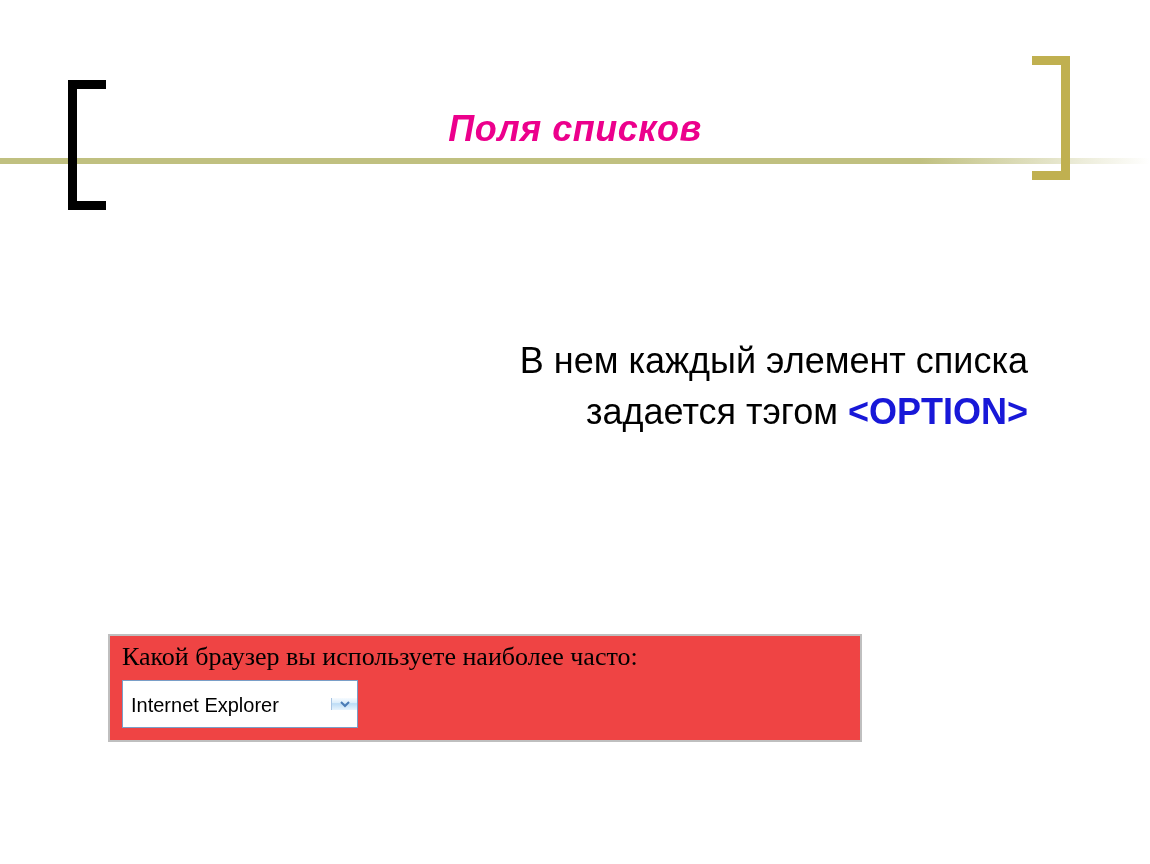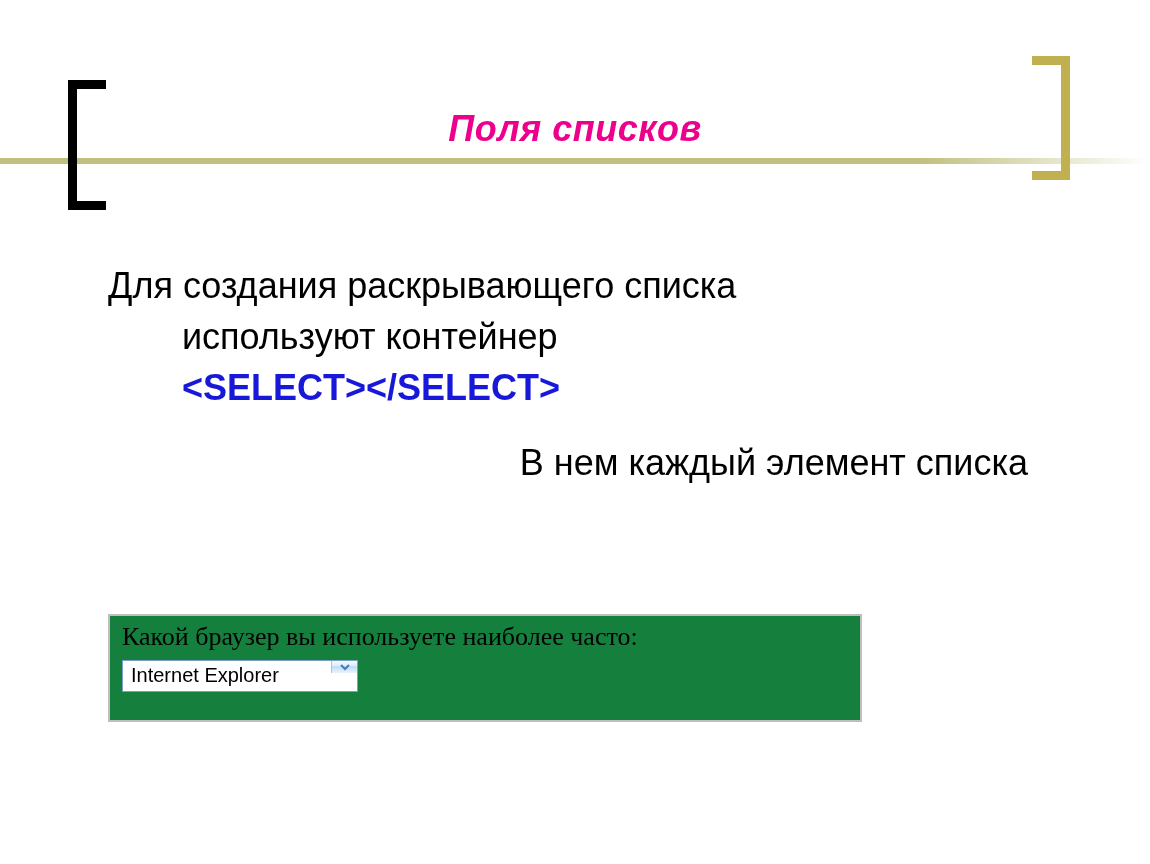--- a/index.html
+++ b/index.html
@@ -77,39 +77,39 @@
     z-index: 2;
   }
   .indent { padding-left: 74px; display: block; }
   .code-blue { color: #1818d8; font-weight: bold; }
 
   .para2 { margin-top: 24px; text-align: right; }
 
   
   .example-box {
     position: absolute;
-    top: 614px;
+    top: 634px;
     left: 108px;
     width: 754px;
     height: 108px;
     border: 2px solid #bfbfbf;
-    background: #15803d;
+    background: #ef4444;
     z-index: 2;
     padding: 6px 12px 10px 12px;
   }
   .example-label {
     font-family: "Times New Roman", Times, serif;
     font-size: 26px;
     color: #000;
     margin-bottom: 8px;
   }
   .fake-select {
     display: inline-flex;
-    align-items: flex-start;
-    height: 32px;
+    align-items: center;
+    height: 48px;
     border: 1px solid #7a9ec7;
     background: #fff;
   }
   .fake-select .value {
     font-family: Arial, sans-serif;
     font-size: 20px;
     color: #000;
     padding: 3px 10px 0 8px;
     min-width: 208px;
     white-space: nowrap;
@@ -137,28 +137,27 @@
 <div class="bracket-right">
   <div class="v"></div>
     <div class="ht"></div>
     <div class="hb"></div>
 </div>
 
 <div class="title">Поля списков</div>
 
 <div class="body-copy">
   <div>
-    <span>Для создания раскрывающего списка</span><br>
-    <span class="indent">
-      <span>используют контейнер</span><br>
-      <span class="code-blue">&lt;SELECT&gt;&lt;/SELECT&gt;</span>
-    </span>
+    <br>
   </div>
   <div class="para2">
     <span>В нем каждый элемент списка</span><br>
+    <span class="indent">
+      <span>задается тэгом </span><span class="code-blue">&lt;OPTION&gt;</span>
+    </span>
   </div>
 </div>
 
 <div class="example-box">
   <div class="example-label">Какой браузер вы используете наиболее часто:</div>
   <div class="fake-select">
     <div class="value">Internet Explorer</div>
     <div class="btn">
       <span>
         <svg width="12" height="12" viewBox="0 0 12 12">

